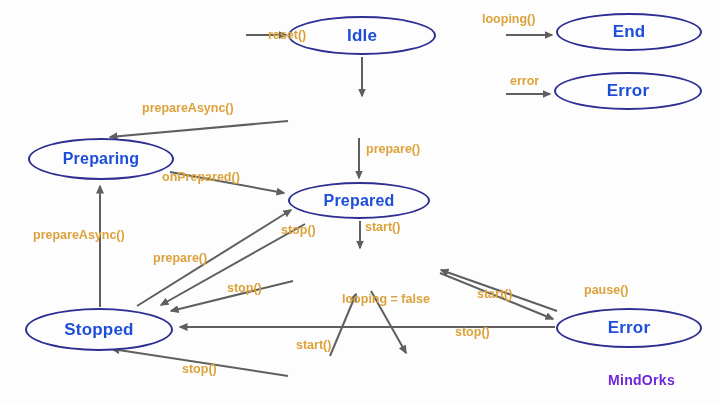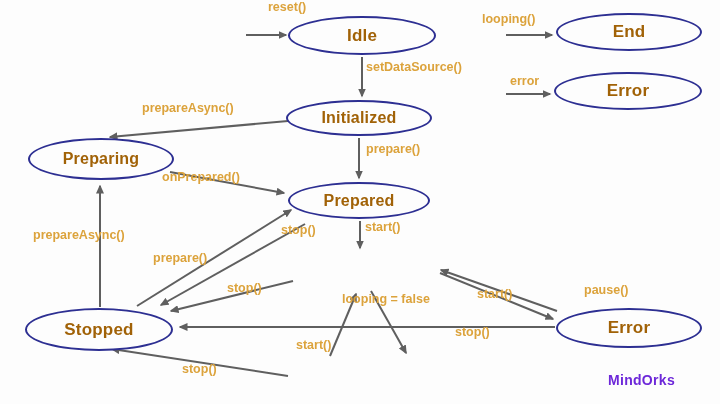--- a/index.html
+++ b/index.html
@@ -4,38 +4,38 @@
 <style>
   html,body{margin:0;padding:0;background:#ffffff;}
   .canvas{
     position:relative;width:720px;height:404px;background:#fdfdfd;
     font-family:"Liberation Sans",sans-serif;overflow:hidden;
   }
   .edges-svg{position:absolute;left:0;top:0;width:720px;height:404px;}
   .node{
     position:absolute;border:2px solid #2d2f92;border-radius:50%;
     background:#fdfdfd;display:flex;align-items:center;justify-content:center;
-    color:#a16207;font-weight:bold;font-size:17px;letter-spacing:.2px;
+    color:#1d4ed8;font-weight:bold;font-size:17px;letter-spacing:.2px;
     box-sizing:border-box;
   }
   .n-idle{left:288px;top:16px;width:148px;height:39px;}
   .n-end{left:556px;top:13px;width:146px;height:38px;}
   .n-error{left:554px;top:72px;width:148px;height:38px;}
   .n-initialized{left:286px;top:100px;width:146px;height:36px;font-size:16px;}
   .n-preparing{left:28px;top:138px;width:146px;height:42px;font-size:16px;}
   .n-prepared{left:288px;top:182px;width:142px;height:37px;font-size:16px;}
   .n-started{left:288px;top:251px;width:146px;height:39px;}
   .n-stopped{left:25px;top:308px;width:148px;height:43px;}
   .n-paused{left:556px;top:308px;width:146px;height:40px;}
   .n-playback{left:288px;top:357px;width:148px;height:36px;font-size:8.5px;letter-spacing:0;}
   .elabel{
     position:absolute;color:#dca33c;font-weight:bold;font-size:12.5px;
     white-space:nowrap;
   }
-  .el0{left:230px;top:0;padding-left:38px;}
+  .el0{left:230px;top:28px;padding-left:38px;}
   .el1{left:366px;top:60px;}
   .el2{left:482px;top:12px;}
   .el3{left:510px;top:74px;}
   .el4{left:142px;top:101px;}
   .el5{left:366px;top:142px;}
   .el6{left:162px;top:170px;}
   .el7{left:365px;top:220px;}
   .el8{left:281px;top:223px;}
   .el9{left:33px;top:228px;}
   .el10{left:153px;top:251px;}
@@ -80,28 +80,26 @@
       <line x1="557" y1="311" x2="441" y2="270" marker-end="url(#ah)"></line>
       <line x1="371" y1="291" x2="406" y2="353" marker-end="url(#ah)"></line>
       <line x1="330" y1="356" x2="356" y2="294" marker-end="url(#ah)"></line>
       <line x1="288" y1="376" x2="112" y2="349" marker-end="url(#ah)"></line>
     </g>
   </svg>
 
   <div class="node n-idle">Idle</div>
   <div class="node n-end">End</div>
   <div class="node n-error">Error</div>
-  <div class="node n-initialized">Initialized</div>
   <div class="node n-preparing">Preparing</div>
   <div class="node n-prepared">Prepared</div>
   <div class="node n-stopped">Stopped</div>
   <div class="node n-paused">Error</div>
 
   <span class="elabel el0">reset()</span>
-  <span class="elabel el1">setDataSource()</span>
   <span class="elabel el2">looping()</span>
   <span class="elabel el3">error</span>
   <span class="elabel el4">prepareAsync()</span>
   <span class="elabel el5">prepare()</span>
   <span class="elabel el6">onPrepared()</span>
   <span class="elabel el7">start()</span>
   <span class="elabel el8">stop()</span>
   <span class="elabel el9">prepareAsync()</span>
   <span class="elabel el10">prepare()</span>
   <span class="elabel el11">stop()</span>

